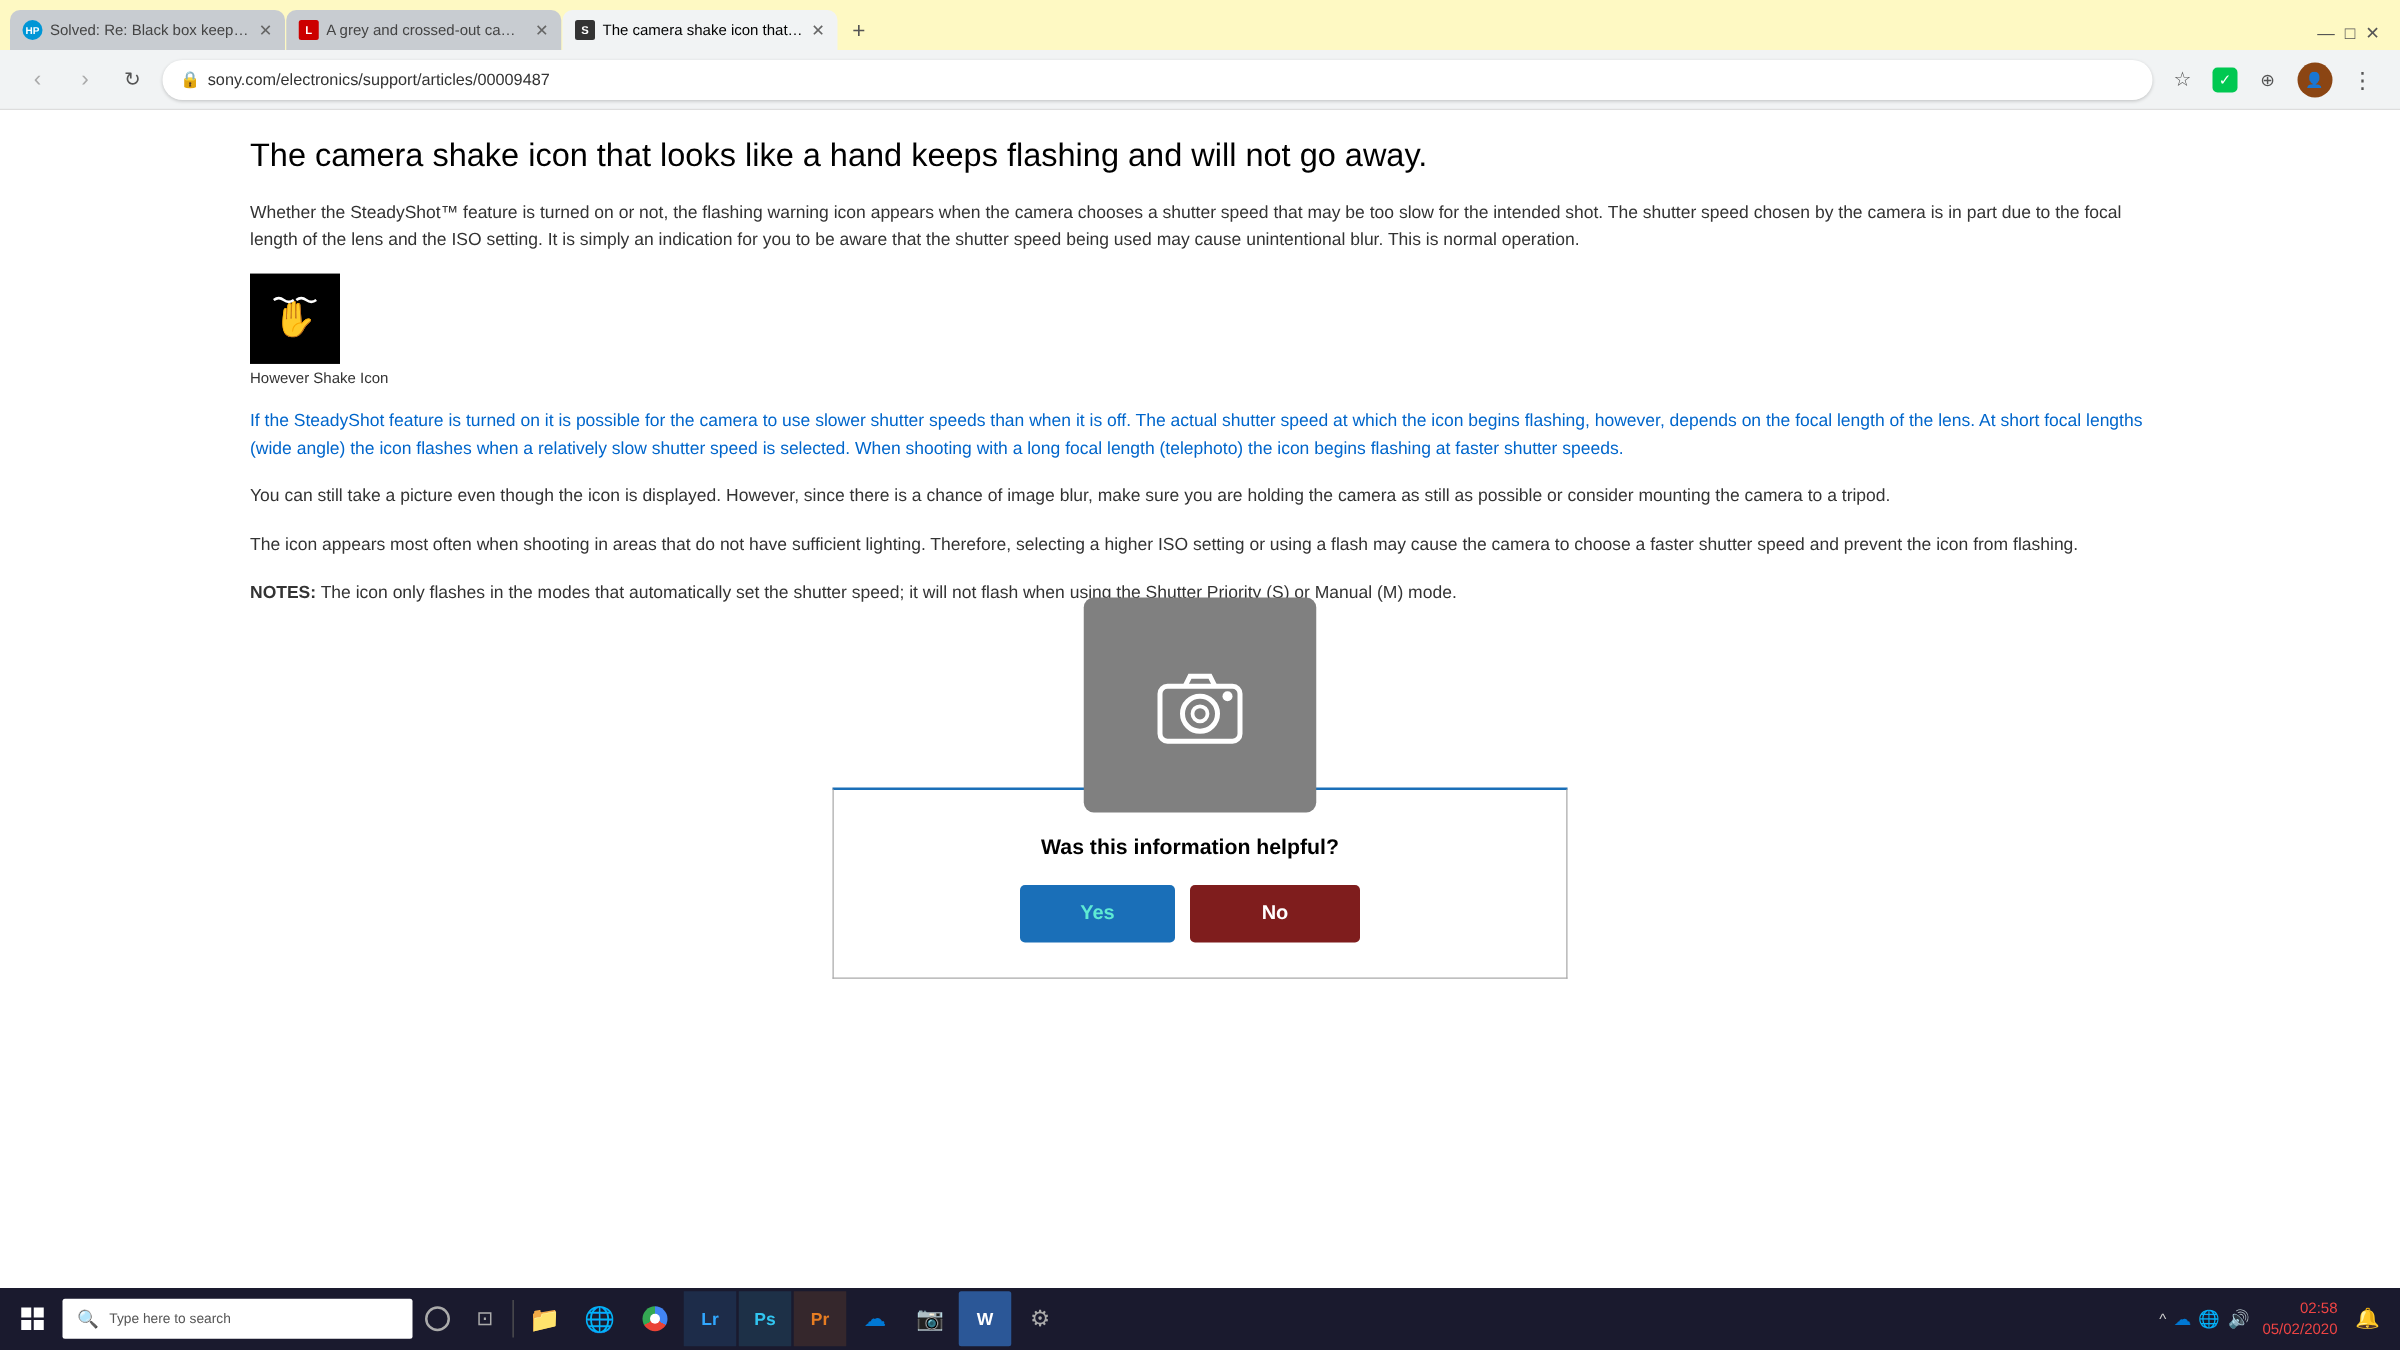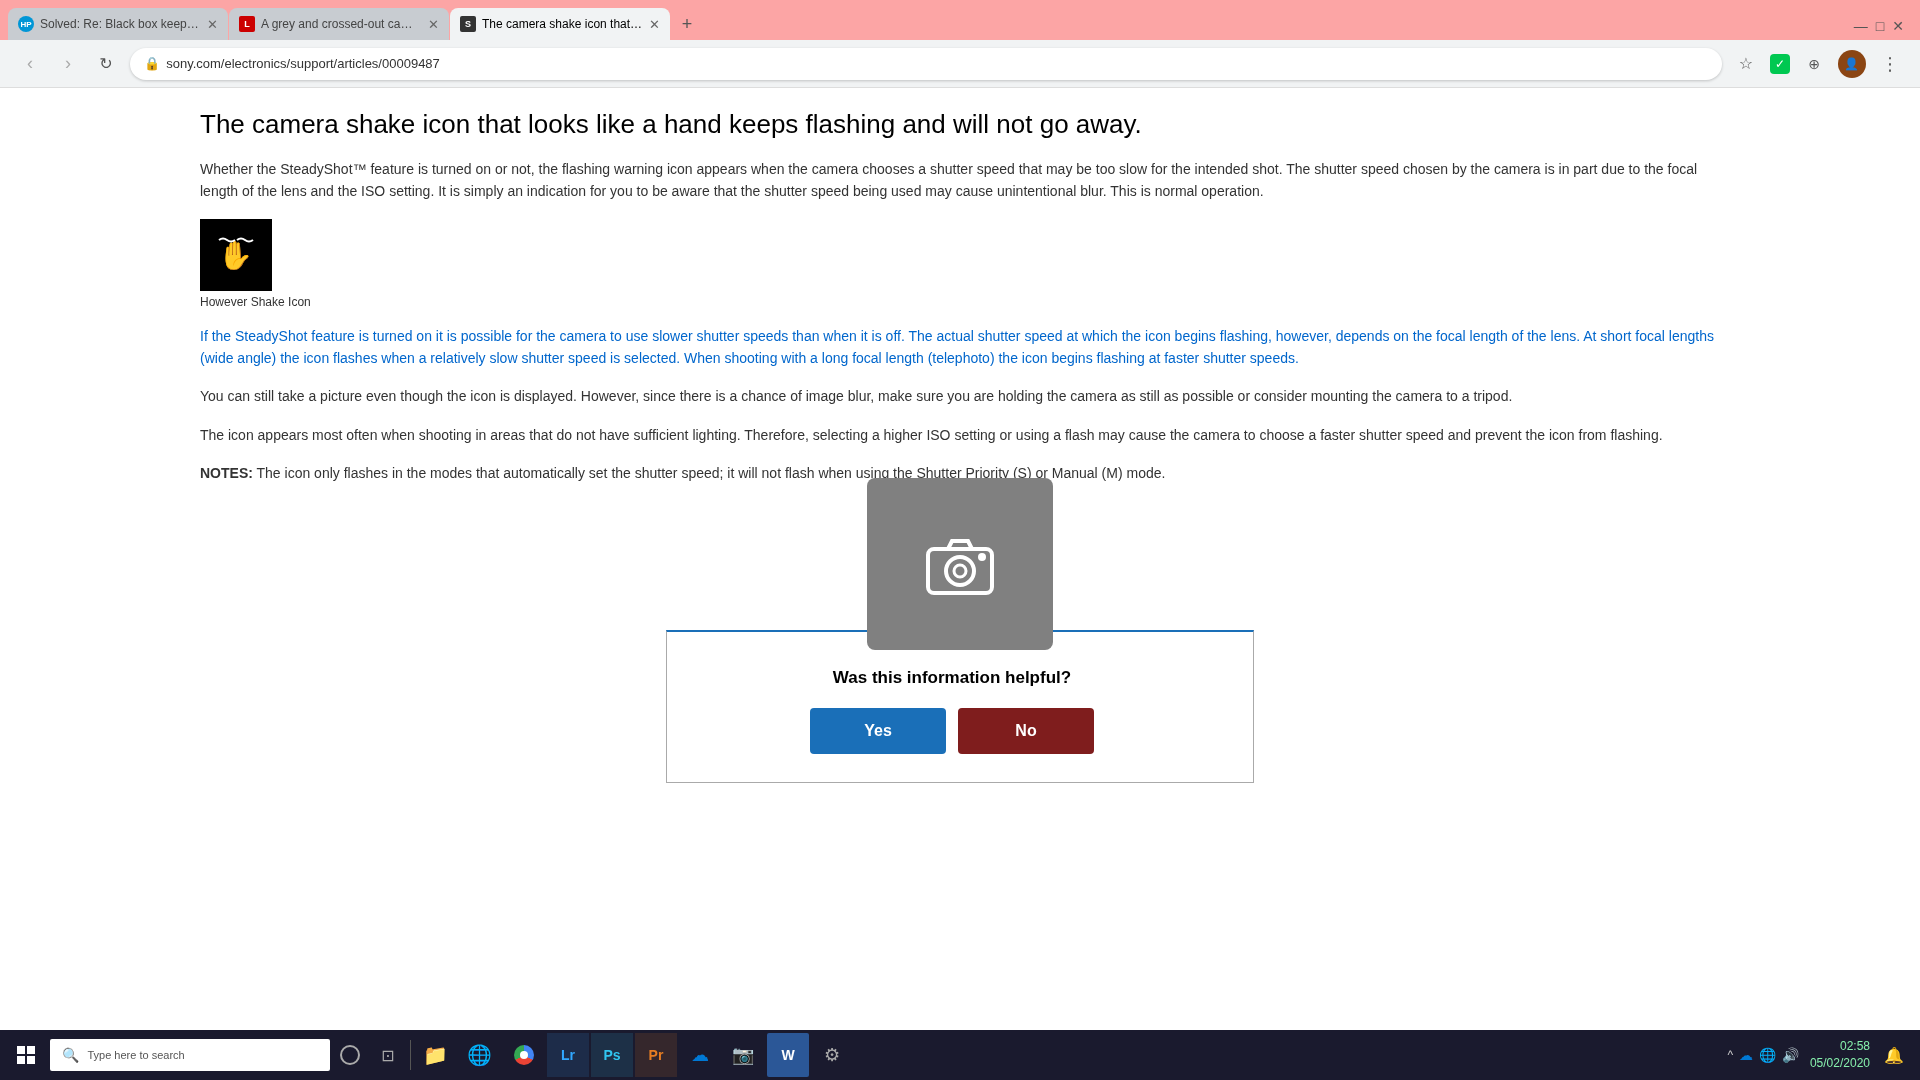--- a/index.html
+++ b/index.html
@@ -3,21 +3,21 @@
   <meta charset="utf-8">
   <style>
     * { margin: 0; padding: 0; box-sizing: border-box; }
     body { font-family: Arial, sans-serif; font-size: 14px; background: #fff; width: 1920px; height: 1080px; overflow: hidden; }
   </style>
 </head>
 <body>
 
 <div>
 
-  <div style="background:#fca5a5; display:flex; align-items:flex-end; height:40px; padding-left:8px;">
+  <div style="background:#fef9c3; display:flex; align-items:flex-end; height:40px; padding-left:8px;">
     <div style="display:flex; align-items:flex-end; flex:1;">
 
       <div style="display:flex; align-items:center; padding:0 10px; height:32px; border-radius:8px 8px 0 0; background:#c8ccd1; color:#444; max-width:220px; min-width:180px; cursor:pointer; margin-right:1px;">
         <div style="width:16px;height:16px;border-radius:50%;background:#0096d6;display:flex;align-items:center;justify-content:center;font-size:8px;font-weight:bold;color:white;margin-right:6px;flex-shrink:0;">HP</div>
         <span style="overflow:hidden;text-overflow:ellipsis;white-space:nowrap;flex:1;font-size:12px;">Solved: Re: Black box keeps pop...</span>
         <span style="margin-left:6px;color:#666;font-size:13px;cursor:pointer;">✕</span>
       </div>
 
       <div style="display:flex; align-items:center; padding:0 10px; height:32px; border-radius:8px 8px 0 0; background:#c8ccd1; color:#444; max-width:220px; min-width:180px; cursor:pointer; margin-right:1px;">
         <div style="width:16px;height:16px;border-radius:2px;background:#cc0000;display:flex;align-items:center;justify-content:center;font-size:9px;font-weight:bold;color:white;margin-right:6px;flex-shrink:0;">L</div>
@@ -96,21 +96,21 @@
         <circle cx="40" cy="42" r="14" fill="none" stroke="white" stroke-width="4"></circle>
         <circle cx="40" cy="42" r="6" fill="none" stroke="white" stroke-width="3"></circle>
         <path d="M28 20 L32 12 L48 12 L52 20" fill="none" stroke="white" stroke-width="4"></path>
         <circle cx="62" cy="28" r="4" fill="white"></circle>
       </svg>
     </div>
 
     <div style="border:1px solid #aaa;border-top:2px solid #1a6fb8;background:#fff;width:588px;padding:16px 24px 28px 8px;text-align:center;margin-top:-20px;z-index:5;position:relative;">
       <p style="font-size:17px;font-weight:bold;color:#000;margin:20px 0 20px 0;">Was this information helpful?</p>
       <div style="display:flex;gap:12px;justify-content:center;">
-        <button style="width:136px;height:46px;border:none;border-radius:4px;background:#1a6fb8;color:#ffffff;font-size:16px;font-weight:bold;cursor:pointer;">Yes</button>
+        <button style="width:124px;height:46px;border:none;border-radius:4px;background:#1a6fb8;color:#5eead4;font-size:16px;font-weight:bold;cursor:pointer;">Yes</button>
         <button style="width:136px;height:46px;border:none;border-radius:4px;background:#7f1d1d;color:#fff;font-size:16px;font-weight:bold;cursor:pointer;">No</button>
       </div>
     </div>
   </div>
 
 </div>
 
 <div style="position:fixed;bottom:0;left:0;right:0;height:50px;background:#1a1a2e;display:flex;align-items:center;padding:0 4px;gap:2px;">
 
   <div style="width:44px;height:44px;display:flex;align-items:center;justify-content:center;cursor:pointer;">
@@ -160,20 +160,20 @@
   <div style="width:42px;height:44px;display:flex;align-items:center;justify-content:center;cursor:pointer;color:#aaa;font-size:18px;">⚙</div>
 
   <div style="flex:1;"></div>
 
   <div style="display:flex;align-items:center;gap:6px;padding:0 8px;">
     <span style="color:#ccc;font-size:12px;cursor:pointer;">^</span>
     <span style="color:#0078d4;font-size:14px;cursor:pointer;">☁</span>
     <span style="color:#ccc;font-size:14px;cursor:pointer;">🌐</span>
     <span style="color:#ccc;font-size:14px;cursor:pointer;">🔊</span>
 
-    <div style="color:#86efac;font-size:12px;text-align:right;line-height:1.4;cursor:pointer;padding:0 4px;">
+    <div style="color:#ef4444;font-size:12px;text-align:right;line-height:1.4;cursor:pointer;padding:0 4px;">
       <div>02:58</div>
       <div>05/02/2020</div>
     </div>
 
     <div style="width:28px;height:44px;display:flex;align-items:center;justify-content:center;cursor:pointer;color:#ccc;font-size:16px;">🔔</div>
   </div>
 </div>
 
 </body></html>

